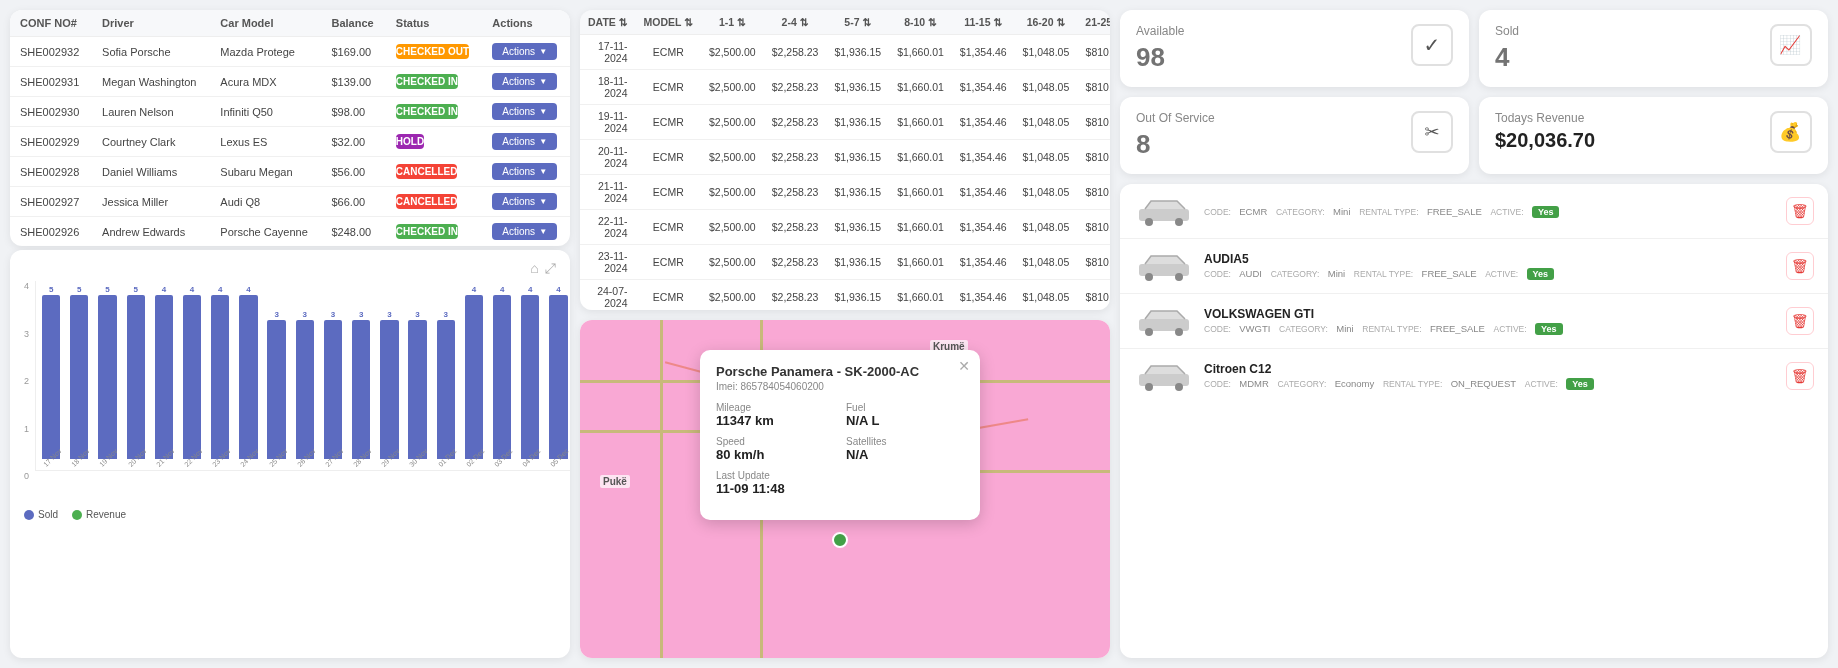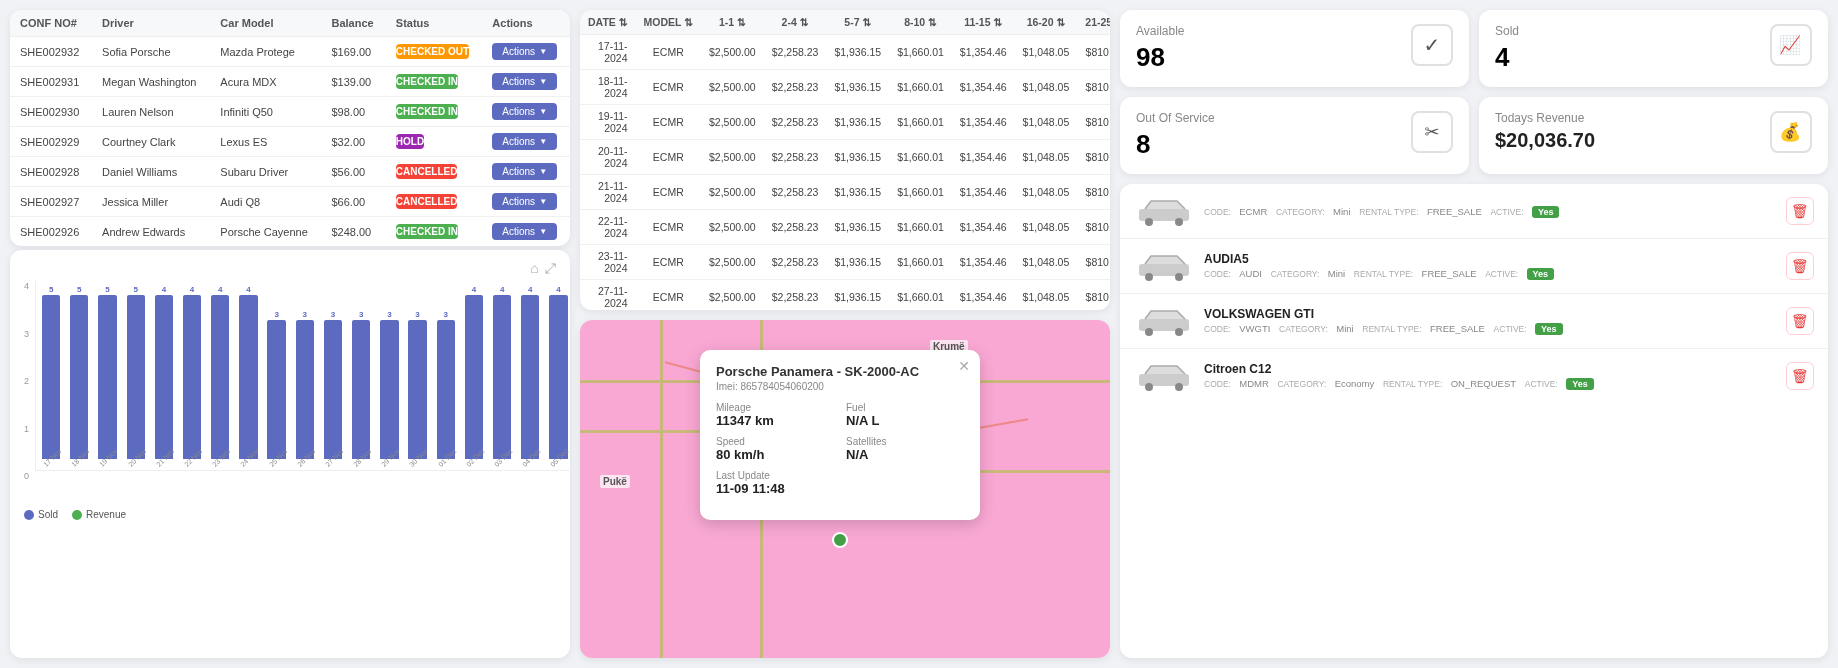--- a/index.html
+++ b/index.html
@@ -310,21 +310,21 @@
       align-items: flex-start;
     }
     .stat-text .stat-label {
       font-size: 12px;
       color: #888;
       margin-bottom: 4px;
     }
     .stat-text .stat-value {
       font-size: 26px;
       font-weight: 700;
-      color: #000000;
+      color: #737373;
     }
     .stat-text .stat-value-small {
       font-size: 20px;
       font-weight: 700;
       color: #222;
     }
     .stat-icon-box {
       width: 42px; height: 42px;
       border: 2px solid #e0e0e0;
       border-radius: 8px;
@@ -444,21 +444,21 @@
       <td>SHE002929</td>
       <td>Courtney Clark</td>
       <td>Lexus ES</td>
       <td>$32.00</td>
       <td><span class="badge badge-hold">HOLD</span></td>
       <td><button class="action-btn">Actions</button></td>
     </tr>
           <tr>
       <td>SHE002928</td>
       <td>Daniel Williams</td>
-      <td>Subaru Driver</td>
+      <td>Subaru Megan</td>
       <td>$56.00</td>
       <td><span class="badge badge-cancelled">CANCELLED</span></td>
       <td><button class="action-btn">Actions</button></td>
     </tr>
           <tr>
       <td>SHE002927</td>
       <td>Jessica Miller</td>
       <td>Audi Q8</td>
       <td>$66.00</td>
       <td><span class="badge badge-cancelled">CANCELLED</span></td>
@@ -694,21 +694,21 @@
       <td>$2,500.00</td>
       <td>$2,258.23</td>
       <td>$1,936.15</td>
       <td>$1,660.01</td>
       <td>$1,354.46</td>
       <td>$1,048.05</td>
       <td>$810.96</td>
 
     </tr>
           <tr>
-      <td>27-11-2024</td>
+      <td>24-07-2024</td>
       <td>ECMR</td>
       <td>$2,500.00</td>
       <td>$2,258.23</td>
       <td>$1,936.15</td>
       <td>$1,660.01</td>
       <td>$1,354.46</td>
       <td>$1,048.05</td>
       <td>$810.96</td>
 
     </tr>

